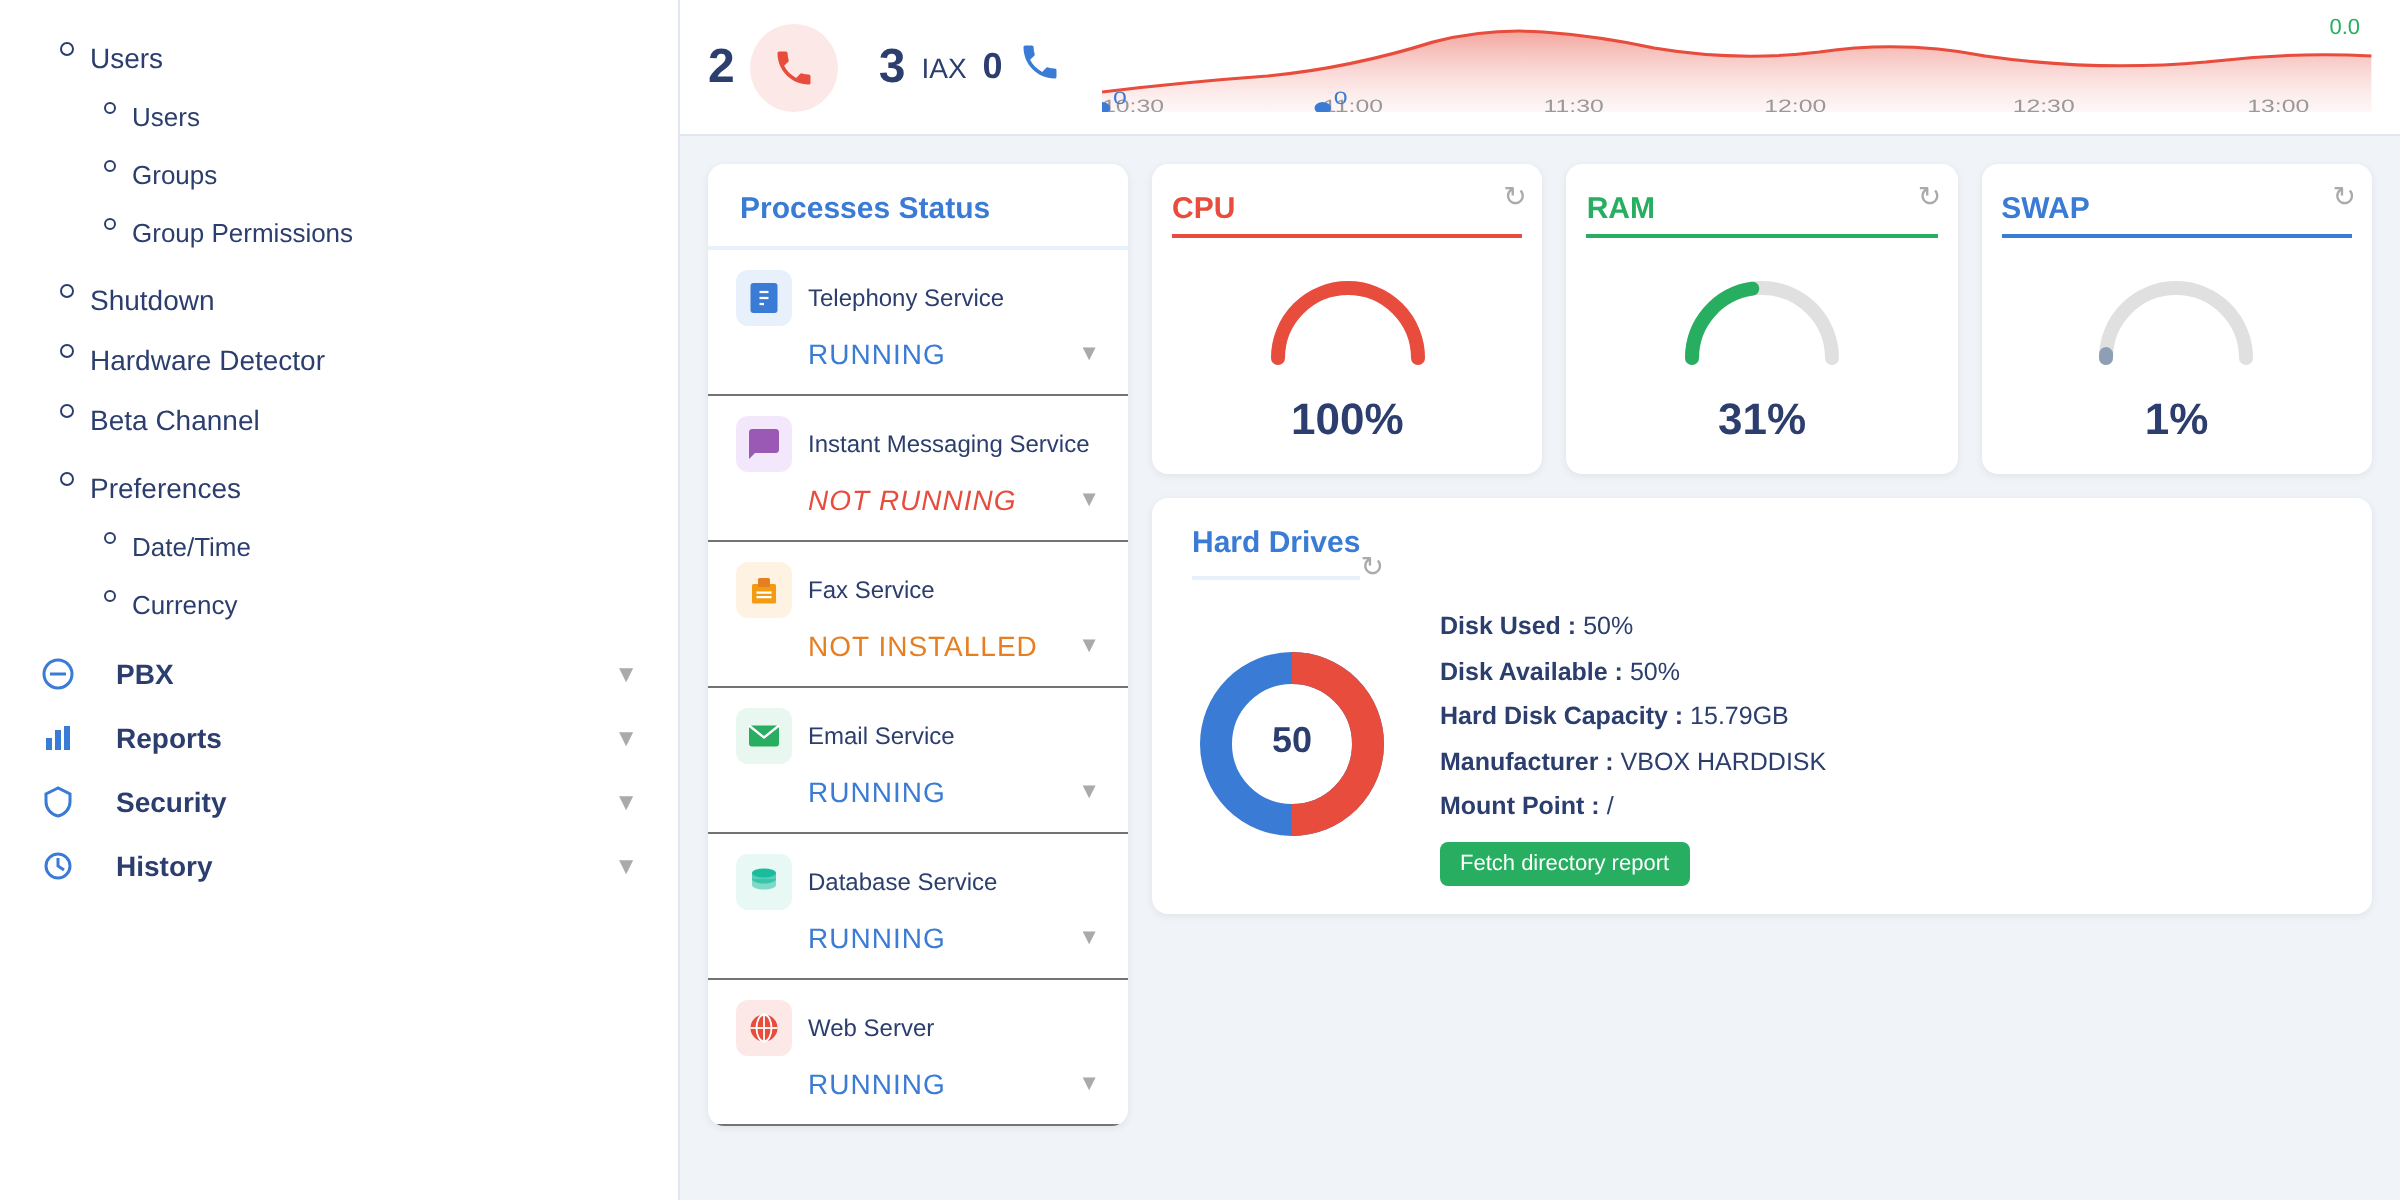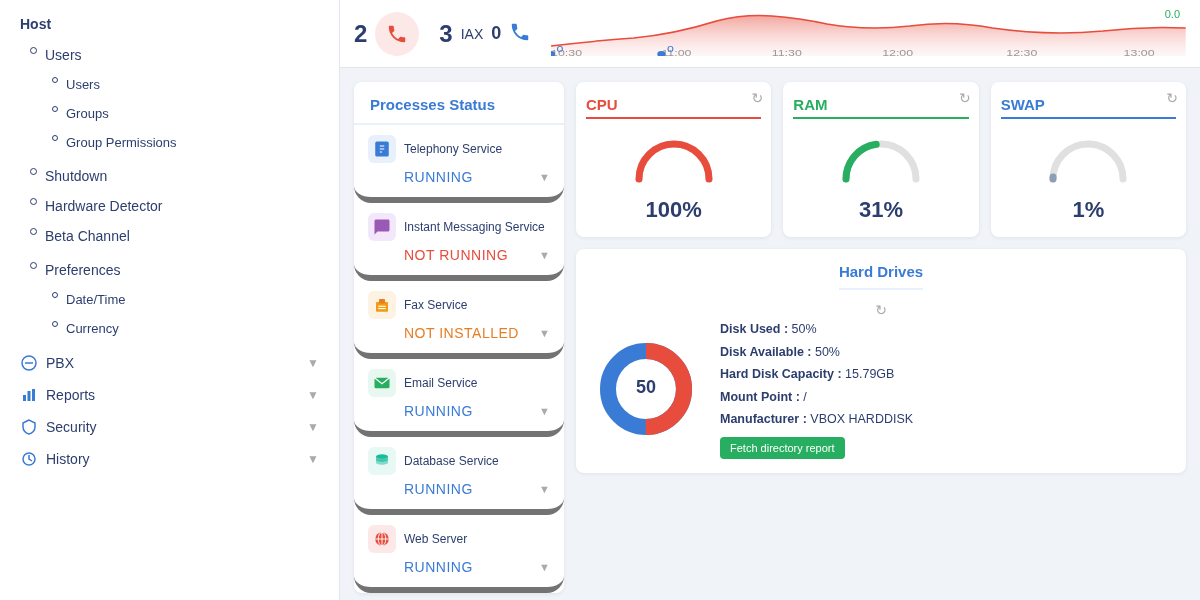--- a/index.html
+++ b/index.html
@@ -37,22 +37,22 @@
     .sidebar-item.sub .dot {
       width: 6px; height: 6px;
     }
     .sidebar-section-header {
       display: flex;
       align-items: center;
       padding: 8px 20px;
       cursor: pointer;
       color: #2c3e6e;
       font-size: 14px;
-      font-weight: 400;
-      gap: 8px;
+      font-weight: 700;
+      gap: 20px;
       text-align: right;
     }
     .sidebar-section-header .icon-wrap {
       width: 18px; display: flex; align-items: center; justify-content: center;
     }
     .sidebar-section-header .chevron {
       margin-left: auto;
       font-size: 12px;
       color: #aaa;
     }
@@ -88,23 +88,22 @@
       box-shadow: 0 1px 4px rgba(0,0,0,0.07);
     }
     .process-card-title {
       color: #3a7bd5;
       font-size: 15px;
       font-weight: 600;
       padding: 14px 16px 10px;
       border-bottom: 2px solid #e8f0fb;
     }
     .process-item {
-      border-bottom: 6px solid #737373;
+      border-bottom: 1px solid #737373;
       padding: 10px 14px;
-      border-radius: 17px;
     }
     .process-item-header {
       display: flex;
       align-items: center;
       gap: 8px;
       margin-bottom: 4px;
     }
     .process-icon {
       width: 28px; height: 28px;
       border-radius: 6px;
@@ -116,21 +115,21 @@
       color: #2c3e6e;
       font-weight: 500;
       flex: 1;
     }
     .process-status {
       font-size: 14px;
       letter-spacing: 0.5px;
       padding: 2px 0 2px 36px;
     }
     .status-running { color: #3a7bd5; }
-    .status-not-running { color: #e74c3c; }
+    .status-not-running { color: #e74c3c; font-style: italic; }
     .status-not-installed { color: #e67e22; }
     .process-chevron {
       color: #aaa;
       font-size: 11px;
       margin-left: auto;
     }
     .process-item-footer {
       display: flex;
       align-items: center;
       justify-content: space-between;
@@ -223,21 +222,20 @@
       border-radius: 50%;
       display: flex; align-items: center; justify-content: center;
       font-size: 20px;
     }
     .call-icon-circle.pink { background: #fde8e8; color: #e74c3c; }
   </style>
 </head>
 <body>
 
 <div class="sidebar">
-  <div class="host-label">Host</div>
 
   <div class="sidebar-section">
     <div class="sidebar-item">
       <span class="dot"></span>
       <span>Users</span>
     </div>
     <div class="sidebar-item sub">
       <span class="dot"></span>
       <span>Users</span>
     </div>
@@ -518,21 +516,21 @@
           <svg width="90" height="70" viewBox="0 0 90 70">
             <path d="M 10,60 A 35,35 0 1,1 80,60" stroke="#e0e0e0" stroke-width="7" fill="none" stroke-linecap="round"></path>
             <path d="M 10,60 A 35,35 0 1,1 80,60" stroke="#8e9eb5" stroke-width="7" fill="none" stroke-linecap="round" stroke-dasharray="2,160"></path>
           </svg>
           <div class="metric-value">1%</div>
         </div>
 
       </div>
 
       <div class="hd-card">
-        <div style="display:flex;align-items:center;justify-content:flex-start;flex-direction:column;">
+        <div style="display:flex;align-items:center;justify-content:flex-start;">
           <div class="hd-card-title">Hard Drives</div>
           <span style="color:#aaa;font-size:14px;cursor:pointer;">↻</span>
         </div>
         <div class="hd-content">
 
           <svg width="100" height="100" viewBox="0 0 100 100">
 
             <circle cx="50" cy="50" r="38" fill="none" stroke="#3a7bd5" stroke-width="16"></circle>
 
             <circle cx="50" cy="50" r="38" fill="none" stroke="#e74c3c" stroke-width="16" stroke-dasharray="119.4 119.4" stroke-dashoffset="0" transform="rotate(-90 50 50)"></circle>
@@ -547,27 +545,27 @@
             </div>
             <div>
               <span class="label">Disk Available : </span>
               <span>50%</span>
             </div>
             <div>
               <span class="label">Hard Disk Capacity : </span>
               <span>15.79GB</span>
             </div>
             <div>
+              <span class="label">Manufacturer : </span>
+              <span>VBOX HARDDISK</span>
+            </div>
+            <div>
               <span class="label">Mount Point : </span>
               <span>/</span>
             </div>
-            <div>
-              <span class="label">Manufacturer : </span>
-              <span>VBOX HARDDISK</span>
-            </div>
             <button class="fetch-btn">Fetch directory report</button>
           </div>
         </div>
       </div>
 
     </div>
   </div>
 
 </div>
 

